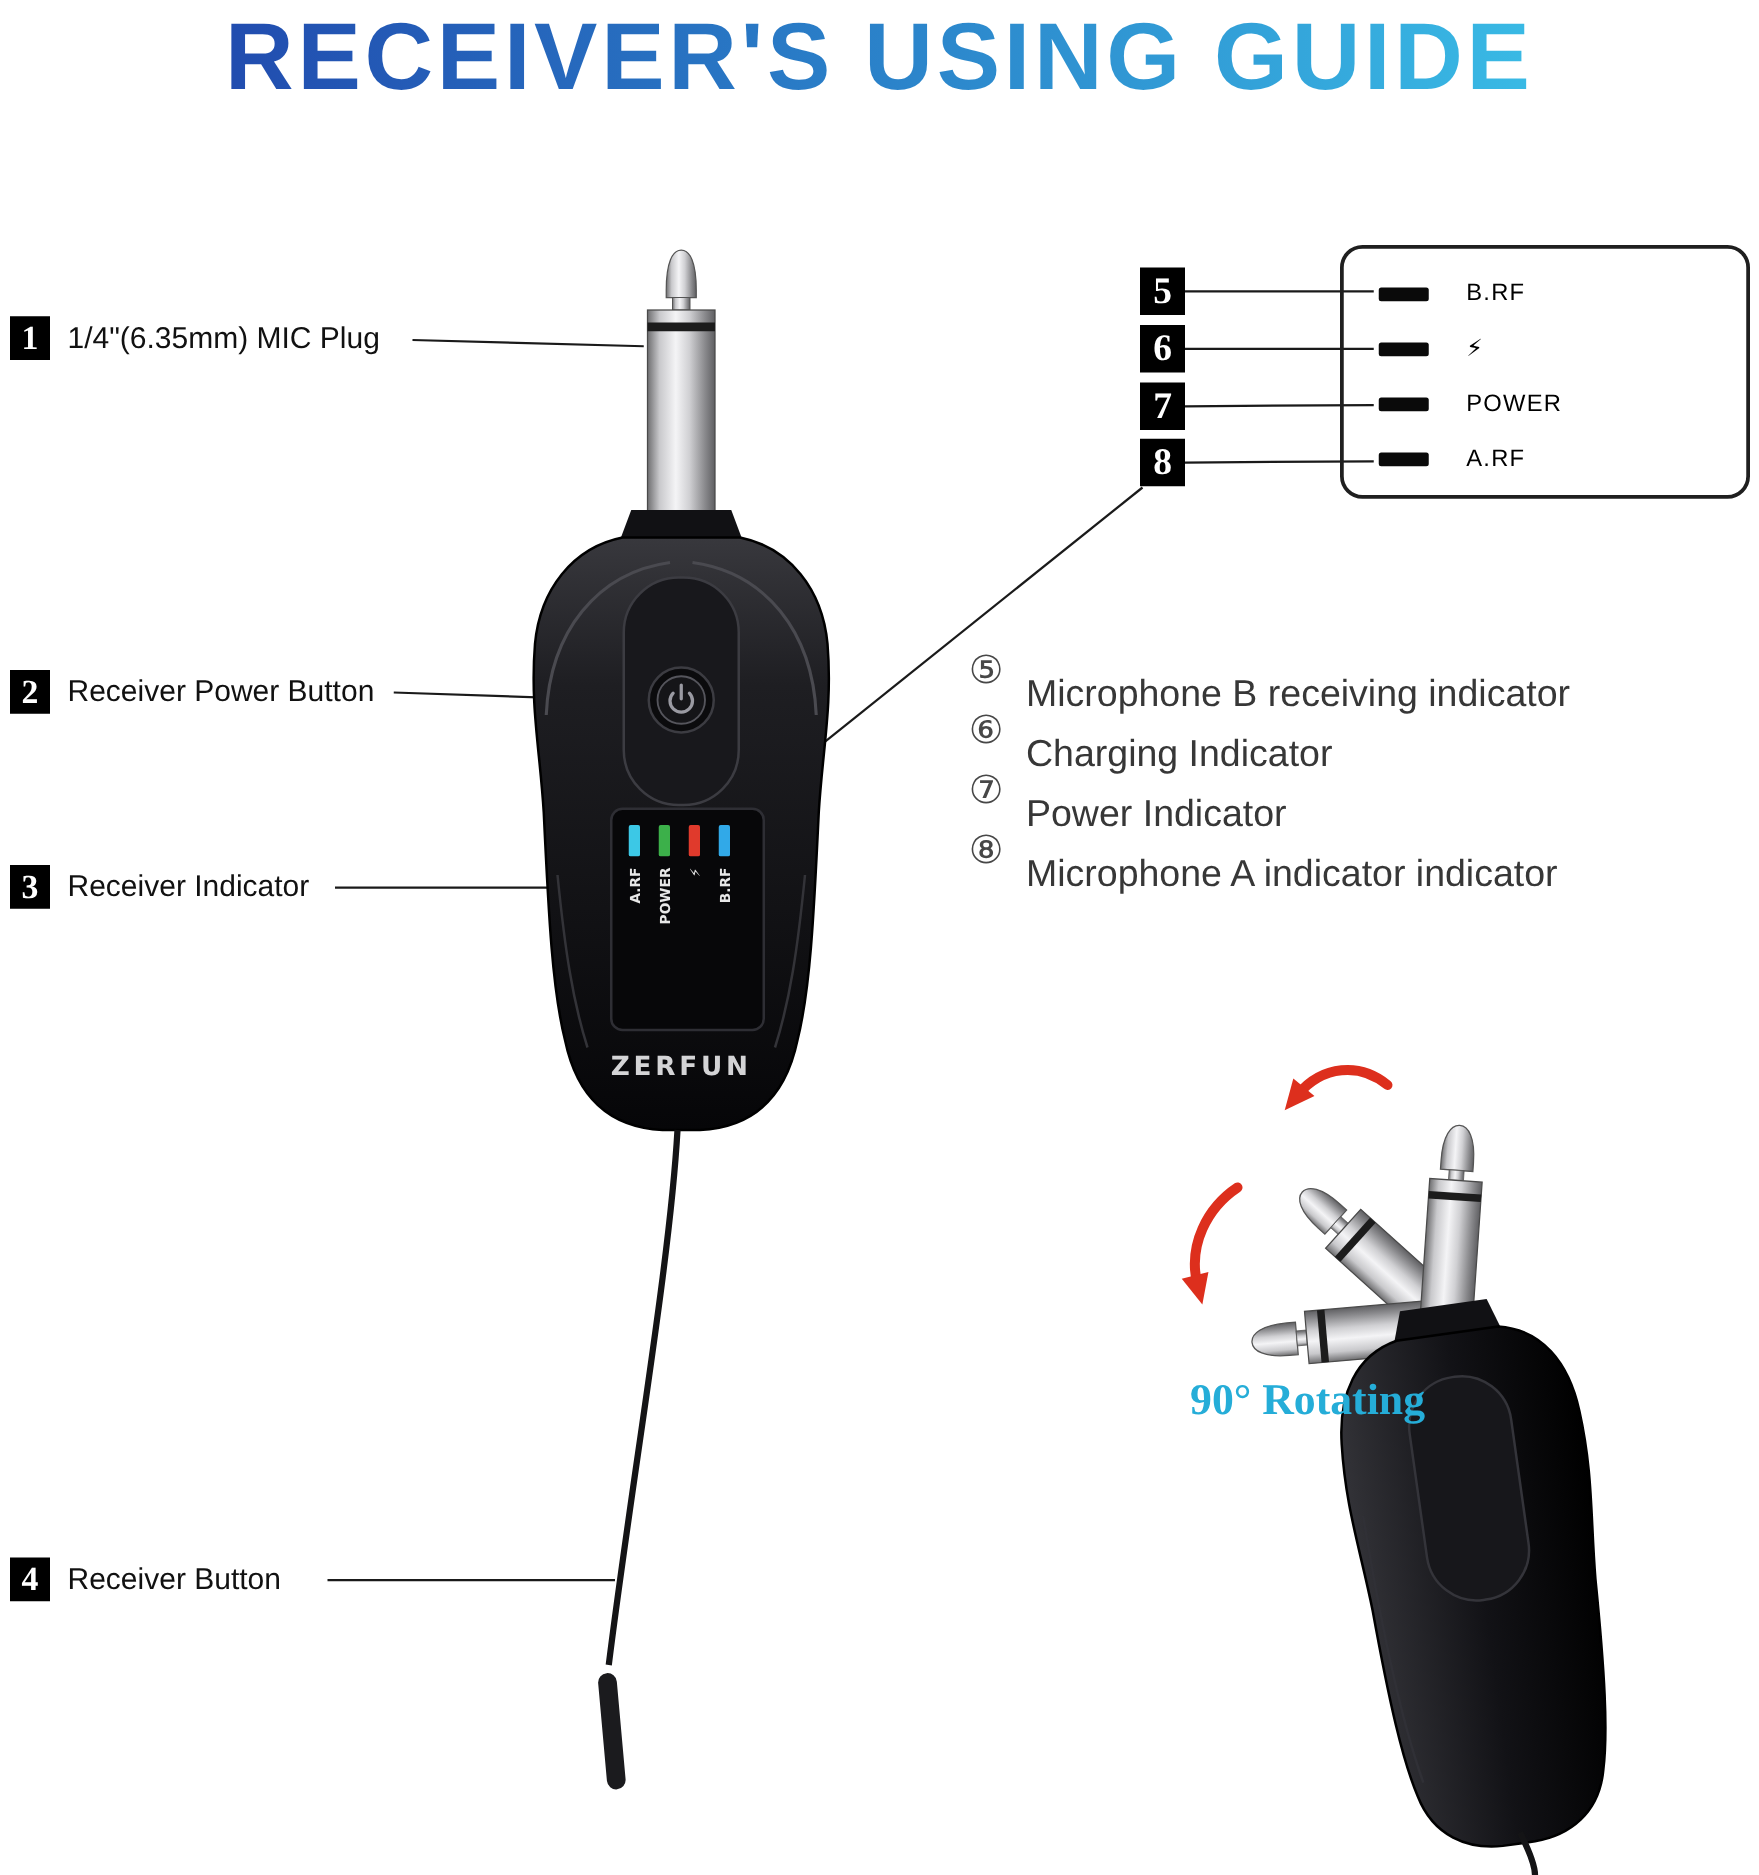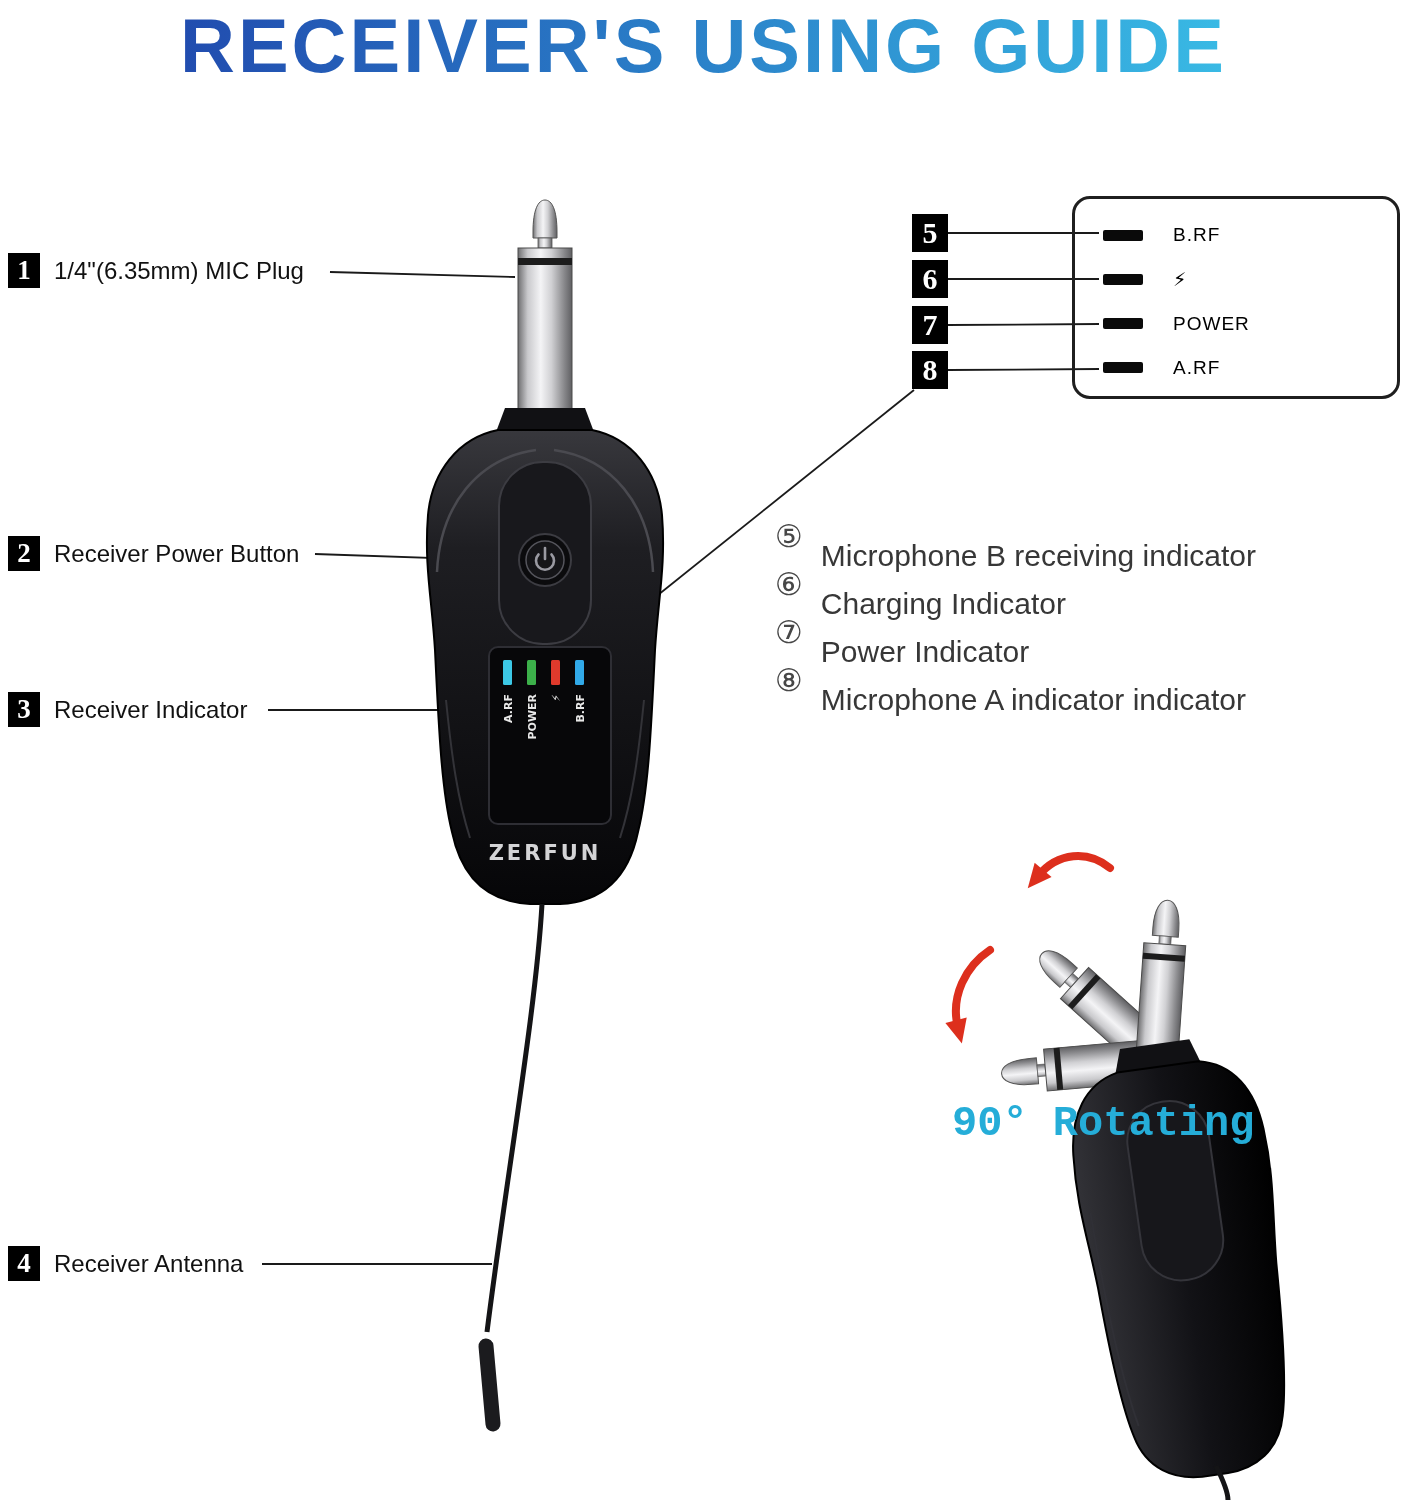--- a/index.html
+++ b/index.html
@@ -35,21 +35,21 @@
   .led-bar { width:40px; height:11px; background:#0a0a0a; border-radius:2px; flex:0 0 auto; }
   .panel-label { font-size:19px; color:#000; letter-spacing:1px; font-family:"Liberation Sans","DejaVu Sans",sans-serif; }
 
   .legend { position:absolute; left:775px; top:518px; display:flex; flex-direction:column; gap:12px; }
   .legend-row { display:flex; align-items:center; gap:18px; height:36px; }
   .legend-num { font-family:"DejaVu Sans", sans-serif; font-size:31px; color:#474747; line-height:1; }
   .legend-text { font-size:30px; color:#373737; white-space:nowrap;margin-top:40px; }
 
   .rotating-caption {
     position:absolute; left:952px; top:1100px;
-    font-family:Liberation Mono, monospace; font-weight:700; font-size:42px; color:#25add8;
+    font-family:Liberation Serif, serif; font-weight:700; font-size:35px; color:#25add8;
     white-space:nowrap;
   }
 </style>
 </head>
 <body>
 
 <div class="canvas">
 
   <svg class="art" width="1407" height="1500" viewBox="0 0 1407 1500">
     <defs>
@@ -170,21 +170,21 @@
   <div class="callout" style="left:8px; top:536px;">
     <span class="badge">2</span>
     <span class="callout-label">Receiver Power Button</span>
   </div>
   <div class="callout" style="left:8px; top:692px;">
     <span class="badge">3</span>
     <span class="callout-label">Receiver Indicator</span>
   </div>
   <div class="callout" style="left:8px; top:1246px;">
     <span class="badge">4</span>
-    <span class="callout-label">Receiver Antenna</span>
+    <span class="callout-label">Receiver Button</span>
   </div>
 
   <div class="badge num-badge" style="left:912px; top:214px;">5</div>
   <div class="badge num-badge" style="left:912px; top:260px;">6</div>
   <div class="badge num-badge" style="left:912px; top:306px;">7</div>
   <div class="badge num-badge" style="left:912px; top:351px;">8</div>
 
   <div class="panel">
     <div class="panel-row">
       <span class="led-bar"></span>

